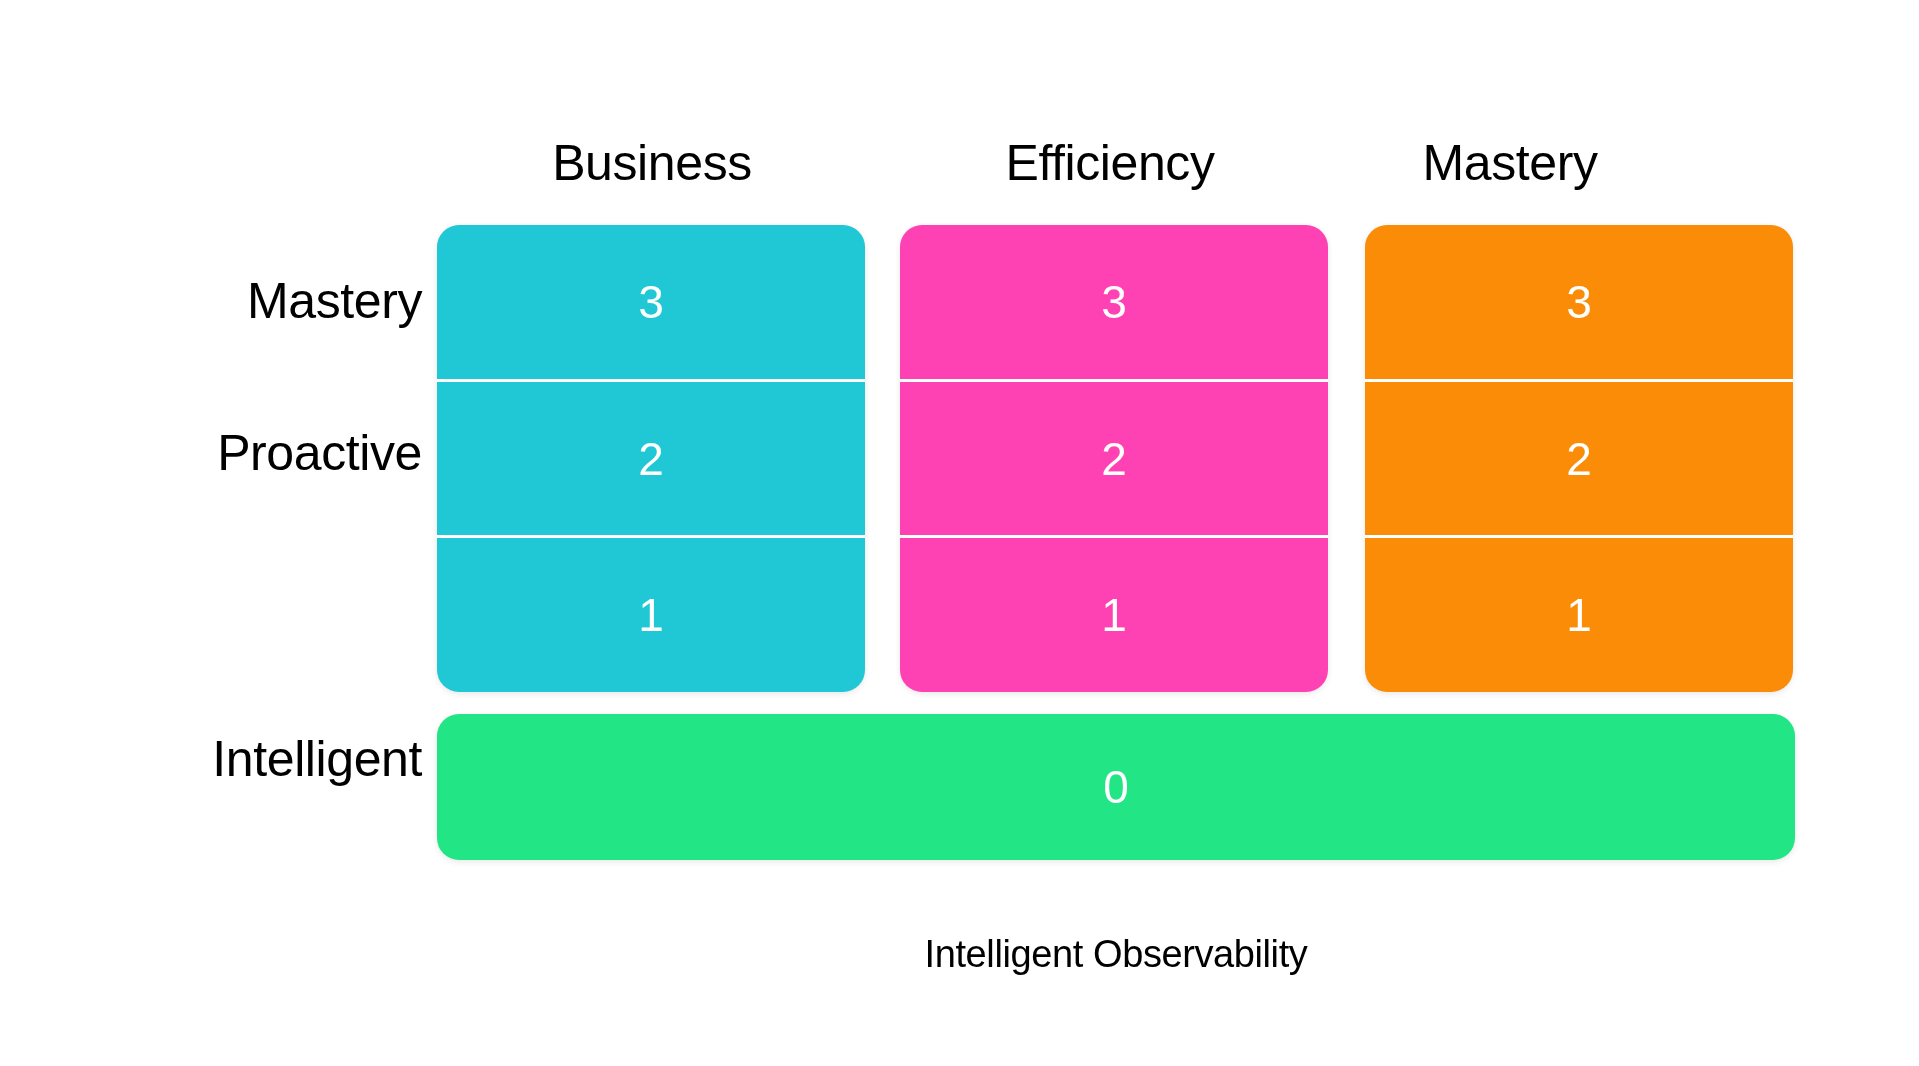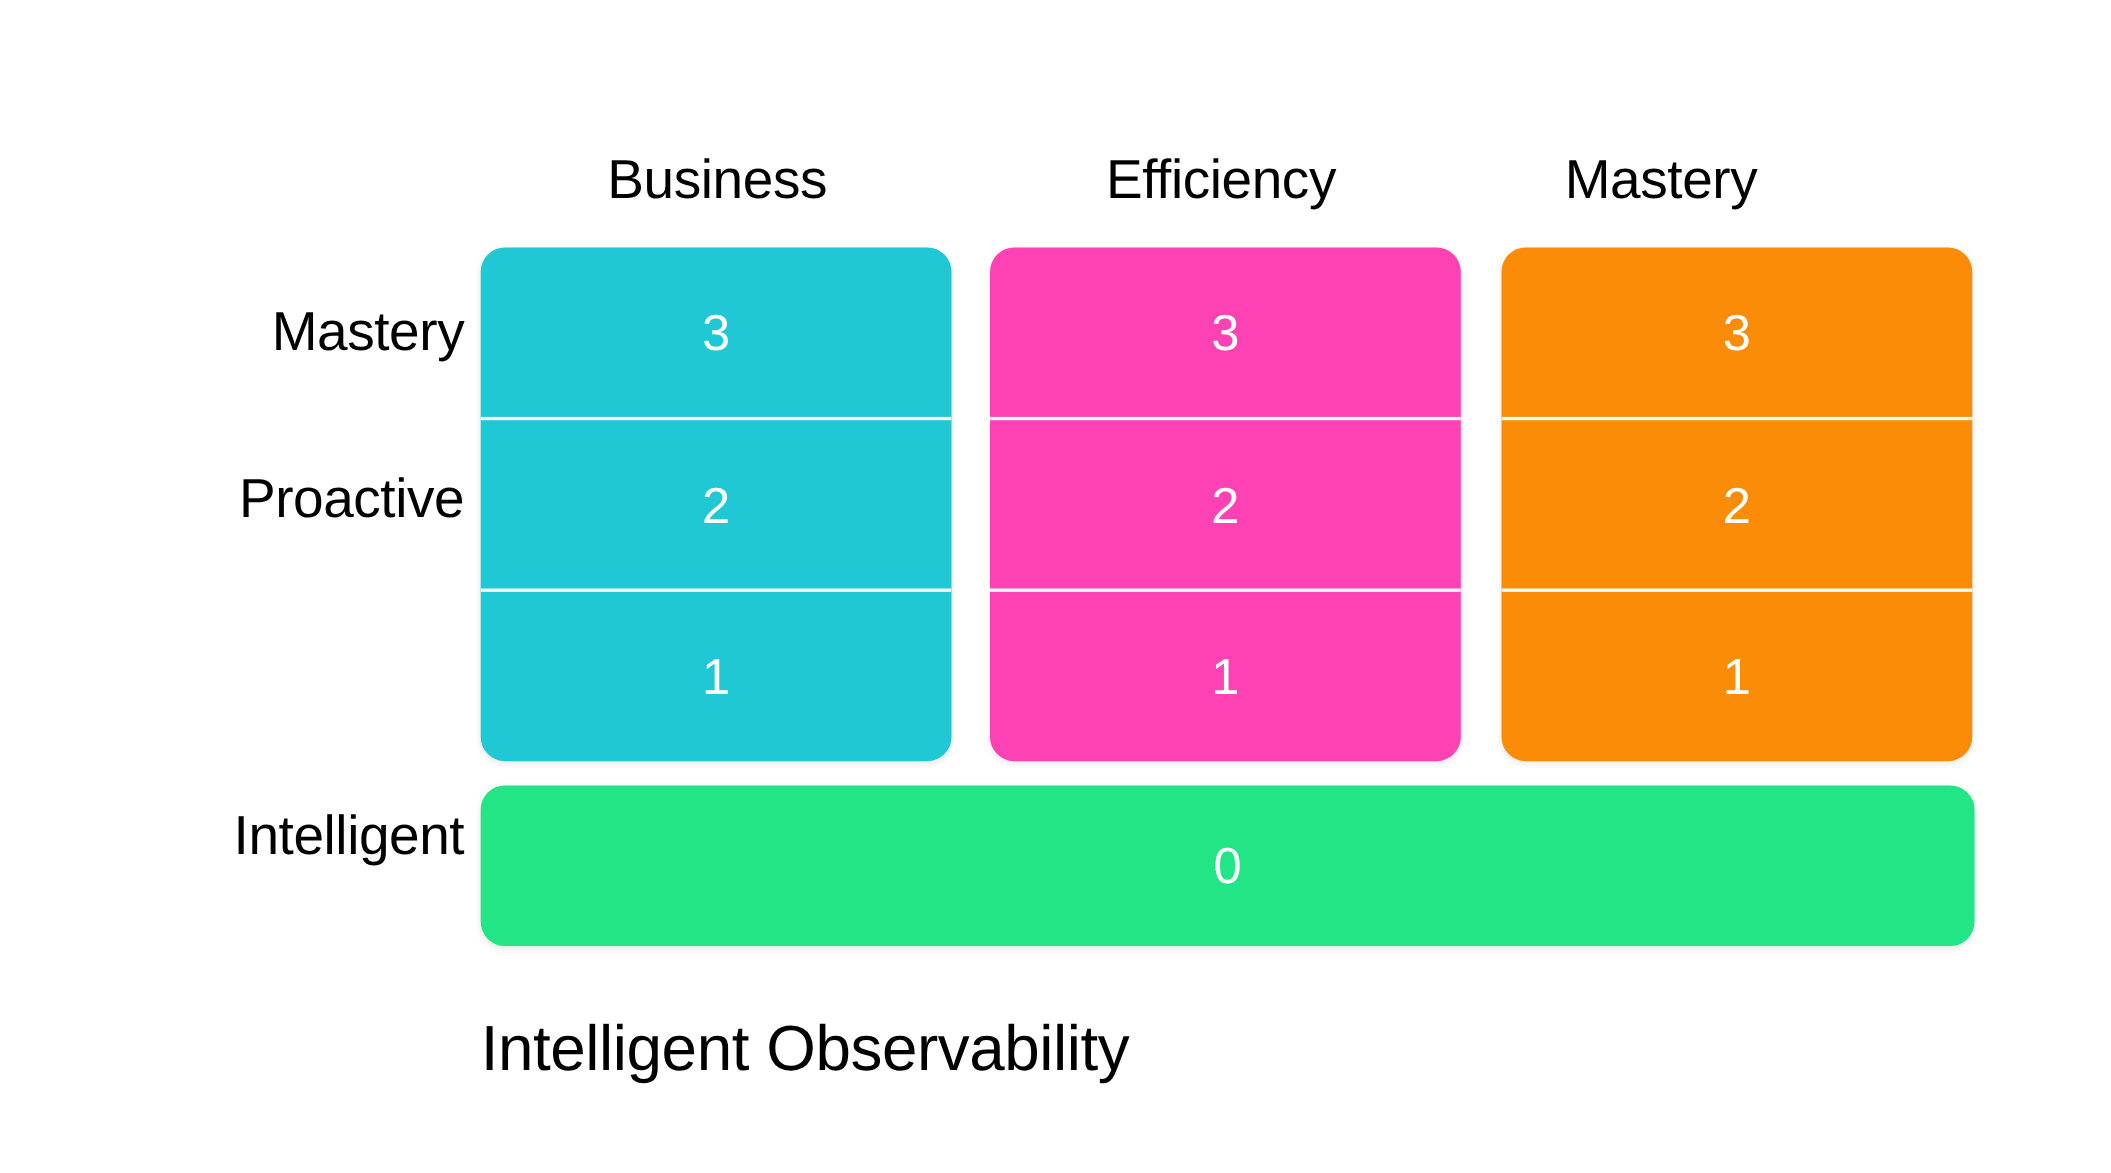--- a/index.html
+++ b/index.html
@@ -105,23 +105,23 @@
     font-weight: 400;
     box-shadow: 0 2px 6px rgba(0,0,0,0.09);
   }
 
   
   #caption {
     position: absolute;
     left: 437px;
     top: 924px;
     width: 1358px;
-    text-align: left;
+    text-align: center;
     color: #000000;
-    font-size: 58px;
+    font-size: 38px;
     line-height: 60px;
     font-weight: 400;
     letter-spacing: -0.4px;
   }
 </style>
 </head>
 <body>
 
 <div id="stage">
 

